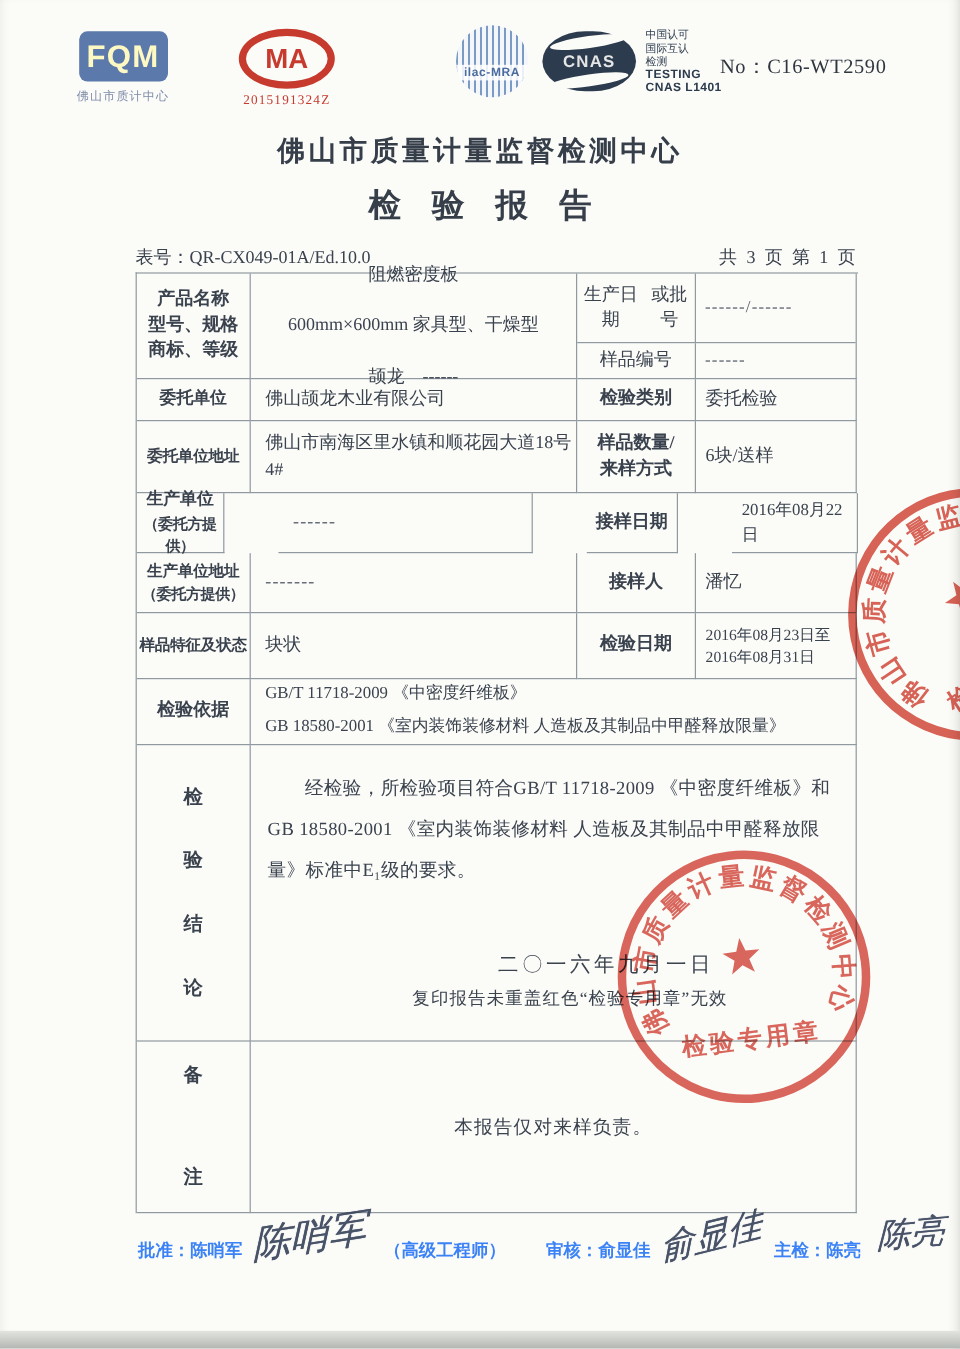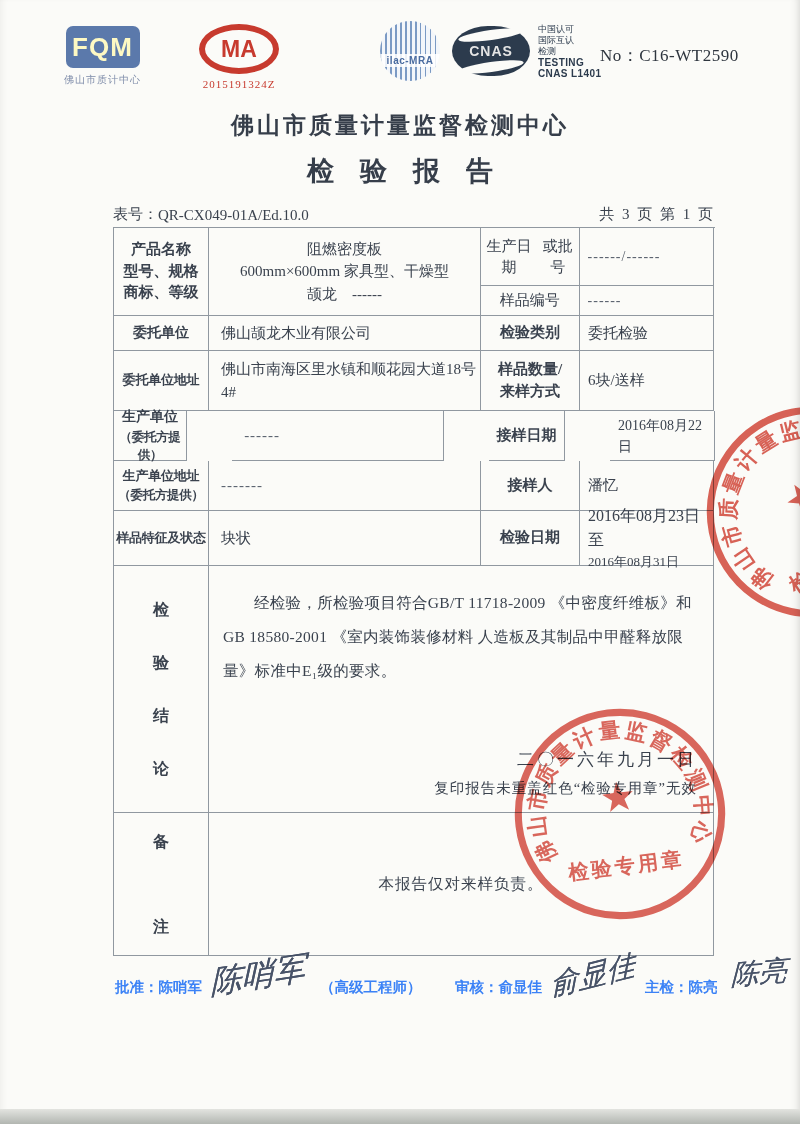--- a/index.html
+++ b/index.html
@@ -79,25 +79,25 @@
   .cright{width:233px;padding:0;border-right:1.5px solid var(--bd);border-bottom:1.5px solid var(--bd);}
   .sub{display:flex;}
   .sub .c3i{width:99px;border-right:1.5px solid var(--bd);display:flex;flex-direction:row;
     justify-content:center;align-items:center;text-align:center;font-size:15px;line-height:1.4;}
   .sub .c4i{width:134px;display:flex;align-items:center;padding-left:8px;font-size:14px;}
   .subtop{height:58px;border-bottom:1.5px solid var(--bd);}
   .subbot{height:29px;}
   .small-lab{font-size:12.5px;letter-spacing:-.3px;}
   .tight{font-size:13px;letter-spacing:-.2px;}
   .padl8{padding-left:8px;align-items:flex-start;}
-  .center-col{align-items:center;padding-left:0;}
+  .center-col{align-items:center;padding-left:0;gap:20px;}
   .dash{color:#59616d;letter-spacing:1px;}
   .vlabel{gap:30px;font-size:16px;}
   .vlabel2{gap:62px;font-size:16px;}
-  .concl{justify-content:flex-start;align-items:flex-end;padding:20px 16px 10px 14px;position:relative;}
+  .concl{justify-content:flex-start;align-items:center;padding:20px 16px 21px 14px;position:relative;}
   .concl p{font-size:15.5px;line-height:34px;text-indent:2em;letter-spacing:.3px;}
   .concl .cdate{margin-top:auto;text-align:center;padding-left:90px;font-size:17px;letter-spacing:3px;}
   .concl .cnote{text-align:center;padding-left:30px;font-size:14.5px;margin-top:8px;margin-bottom:4px;letter-spacing:1px;}
   .remark{align-items:center;justify-content:center;font-size:15.5px;letter-spacing:1px;}
   .lh18{line-height:1.9;}
   .fs14{font-size:14px;}
   
   .sig-row{position:relative;width:660px;margin-left:113px;height:62px;font-size:14.5px;}
   .sig-row .lbl{position:absolute;top:22px;white-space:nowrap;font-weight:600;color:#3b82f6;}
   .sig{position:absolute;font-size:32px;color:#39455c;white-space:nowrap;
@@ -212,25 +212,32 @@
       <div class="cell val c2 dash">-------</div>
       <div class="cell lab c3">接样人</div>
       <div class="cell val c4 padl8">潘忆</div>
     </div>
 
     <div class="t-row" style="height:55px;">
       <div class="cell lab c1 tight">样品特征及状态</div>
       <div class="cell val c2">块状</div>
       <div class="cell lab c3">检验日期</div>
       <div class="cell val c4 padl8">
-        <div class="fs14" style="font-size:16px;">2016年08月23日至</div>
+        <div class="fs14" style="font-size:13px;">2016年08月23日至</div>
         <div class="fs14" style="font-size:13px;">2016年08月31日</div>
       </div>
     </div>
 
+    <div class="t-row" style="height:55px;">
+      <div class="cell lab c1">检验依据</div>
+      <div class="cell val cmerge lh18">
+        <div class="fs14">GB/T 11718-2009 《中密度纤维板》</div>
+        <div class="fs14">GB 18580-2001 《室内装饰装修材料  人造板及其制品中甲醛释放限量》</div>
+      </div>
+    </div>
 
     <div class="t-row" style="height:247px;">
       <div class="cell lab c1 vlabel">
         <div>检</div>
         <div>验</div>
         <div>结</div>
         <div>论</div>
       </div>
       <div class="cell cmerge concl">
         <p>经检验，所检验项目符合GB/T 11718-2009 《中密度纤维板》和GB 18580-2001 《室内装饰装修材料  人造板及其制品中甲醛释放限量》标准中E₁级的要求。</p>

